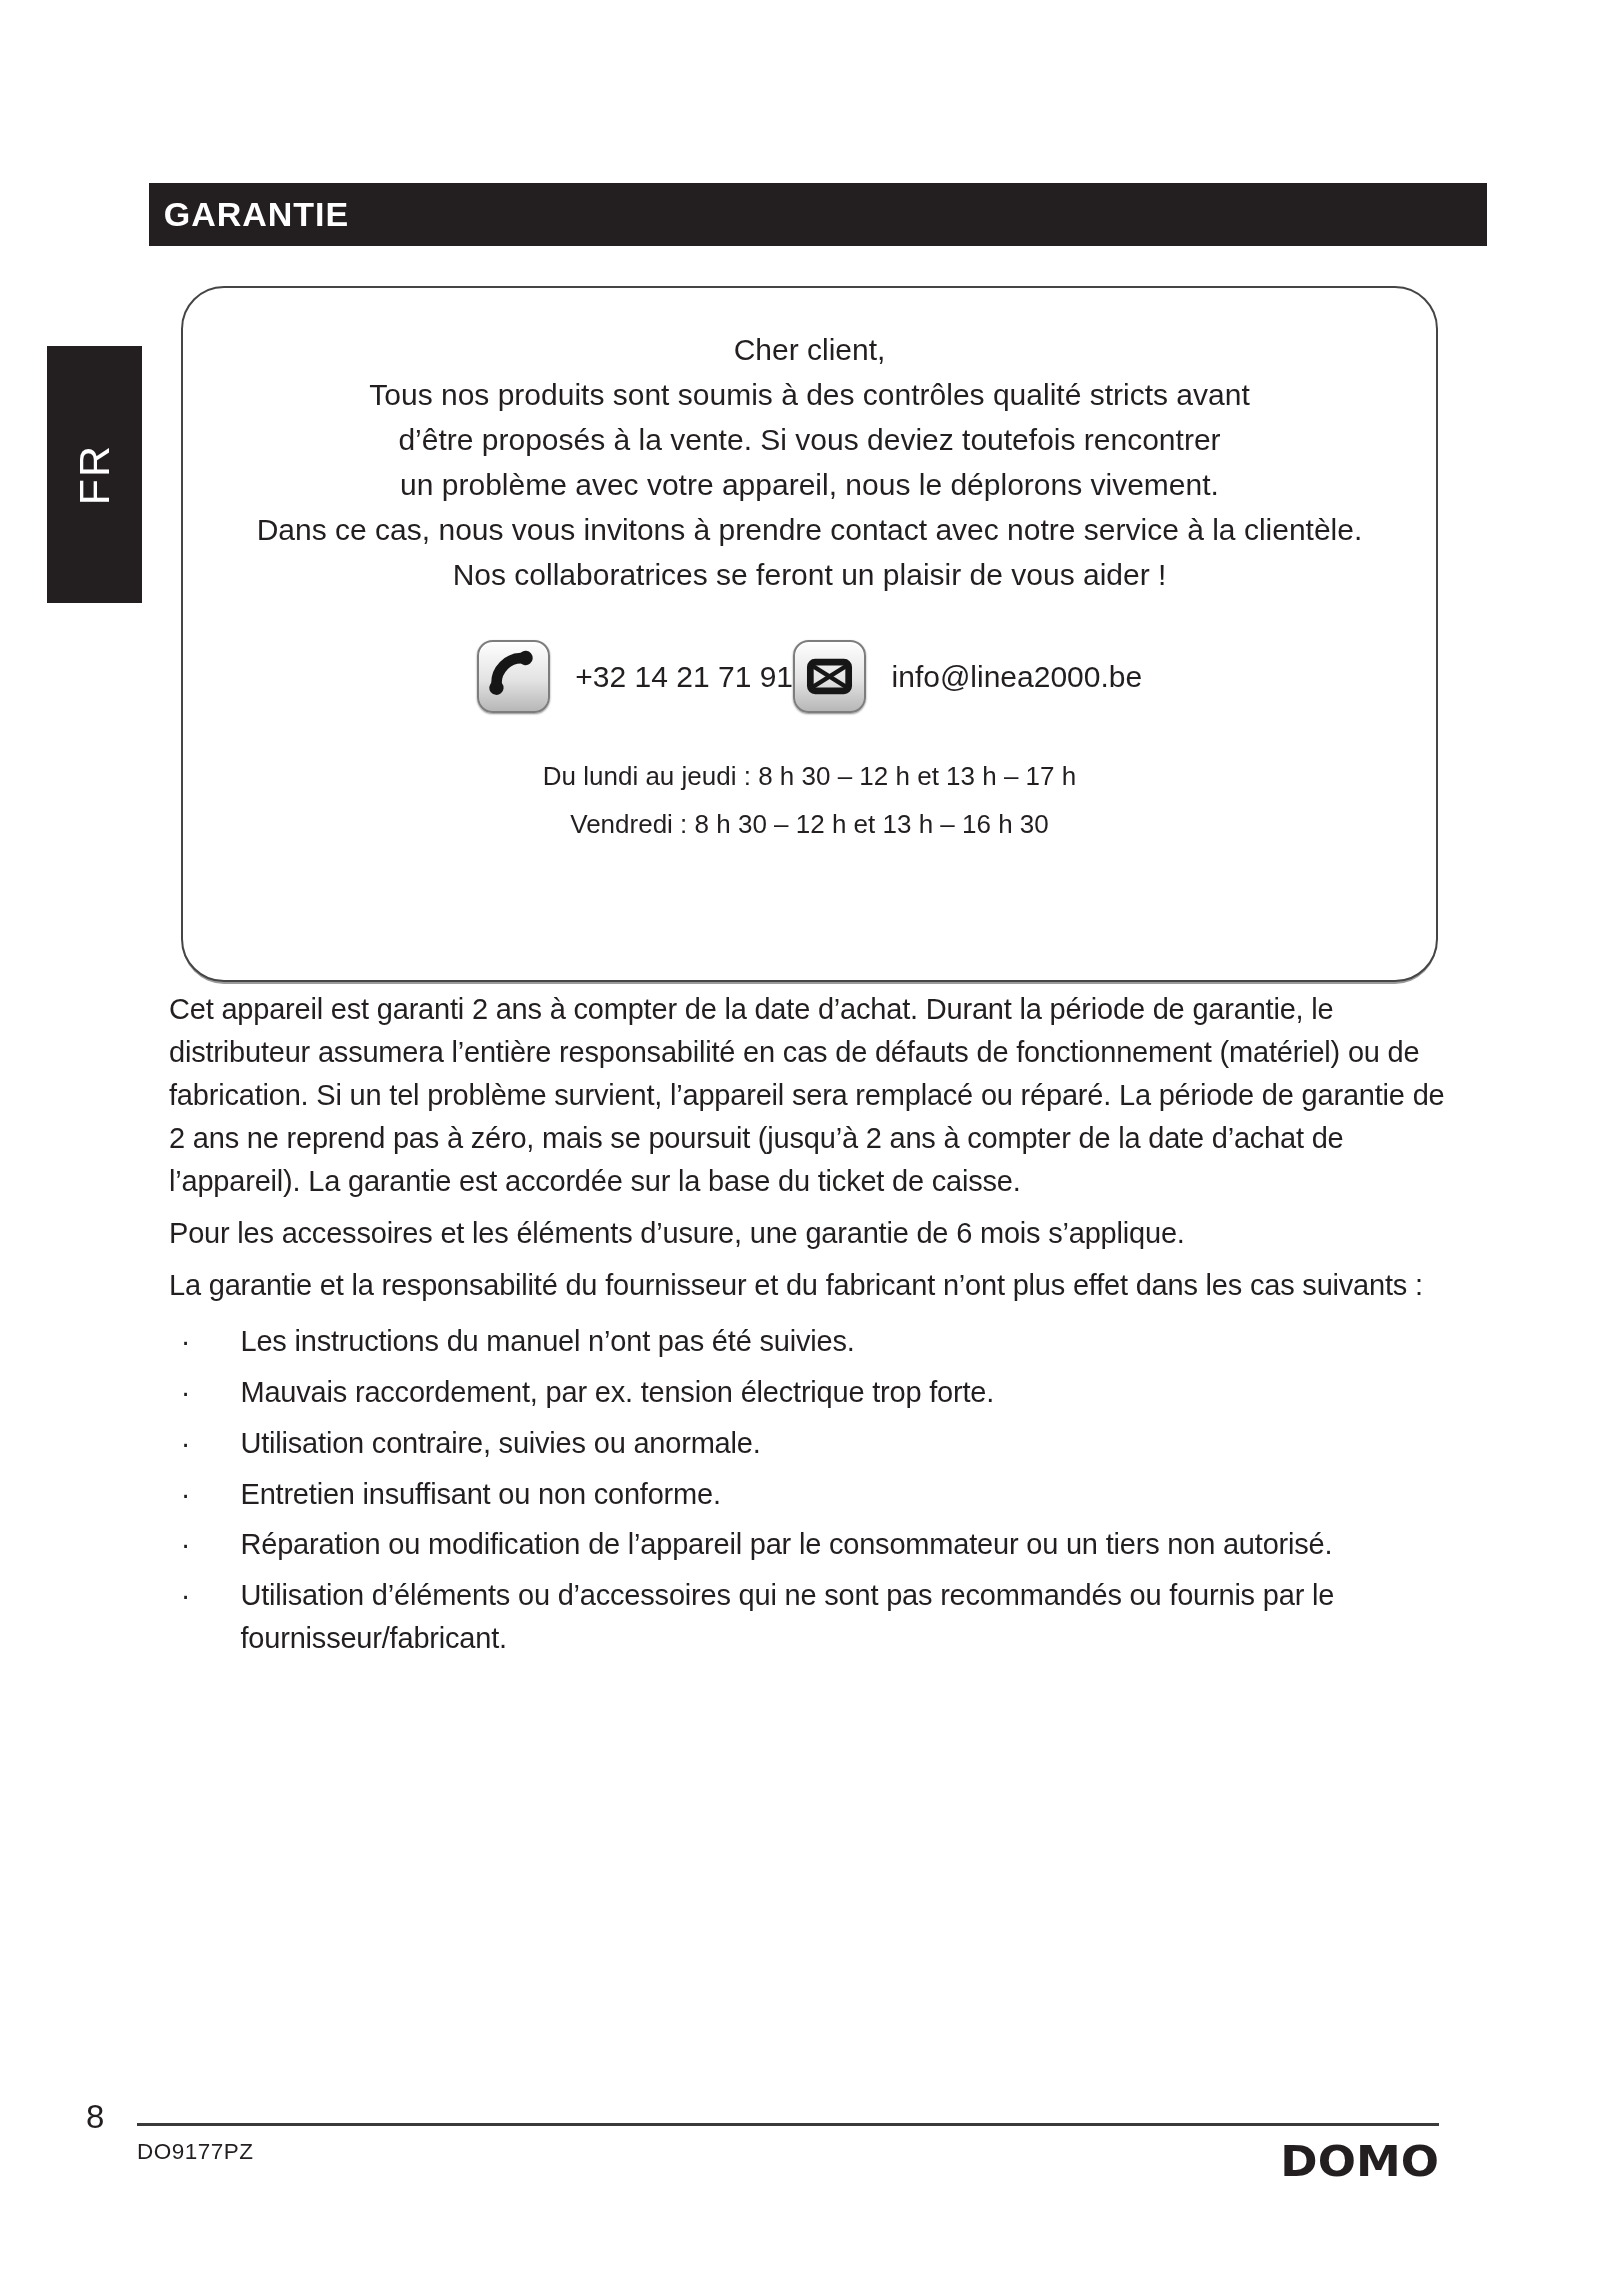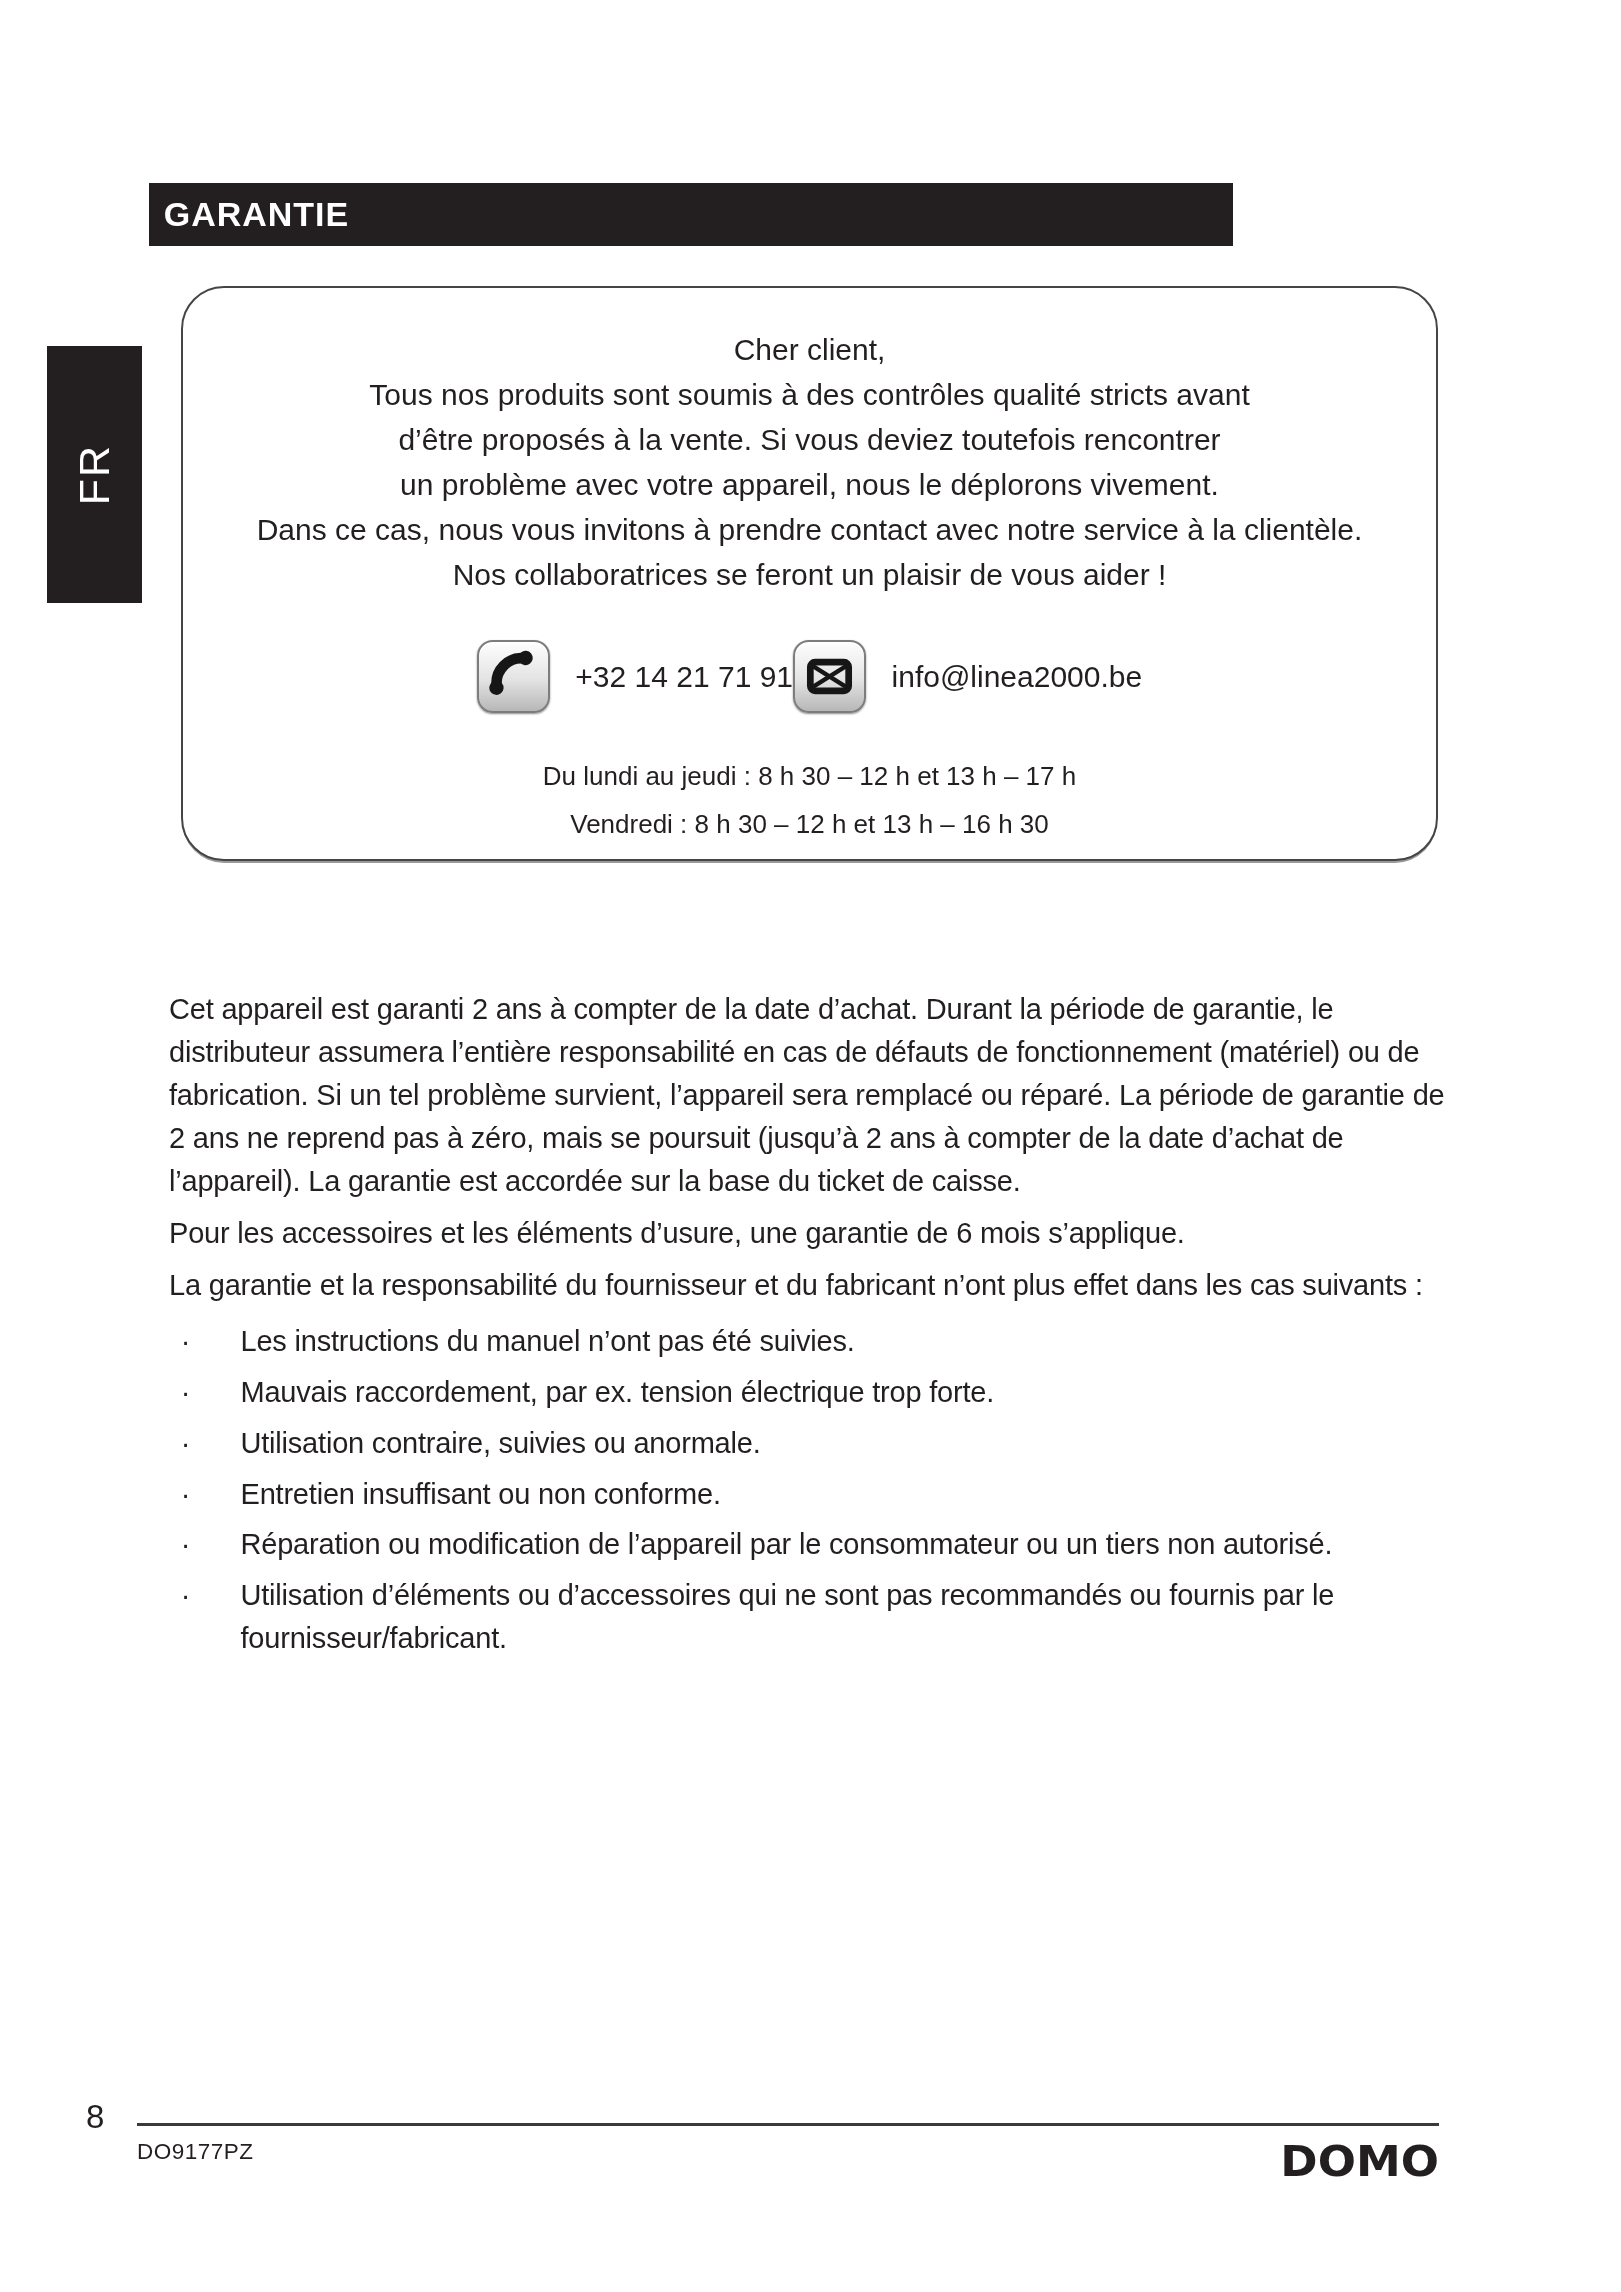--- a/index.html
+++ b/index.html
@@ -8,21 +8,21 @@
     width:1621px;height:2293px;
     background:#ffffff;
     color:#231f20;
     font-family:"Liberation Sans",sans-serif;
     overflow:hidden;
     margin:0 auto;
   }
 
   
   .garantie-bar{
-    position:absolute;left:149px;top:183px;width:1084px;height:63px;
+    position:absolute;left:149px;top:183px;width:1338px;height:63px;
     background:#231f20;
     display:flex;align-items:center;
   }
   .garantie-bar .bar-title{
     color:#ffffff;font-size:34px;font-weight:bold;
     letter-spacing:1px;padding-left:14.7px;
   }
 
   
   .fr-tab{
@@ -30,21 +30,21 @@
     background:#231f20;
     display:flex;align-items:center;justify-content:center;
   }
   .fr-tab .fr-label{
     color:#ffffff;font-size:43px;letter-spacing:2px;
     transform:rotate(-90deg);
   }
 
   
   .info-box{
-    position:absolute;left:181px;top:286px;width:1257px;height:575px;
+    position:absolute;left:181px;top:286px;width:1257px;height:696px;
     box-sizing:border-box;
     border:2px solid #454545;
     border-radius:43px;
     box-shadow:0 2.9px 0 -1px #9a9a9a;
     background:#ffffff;
   }
   .box-lines{padding-top:39px;text-align:center;}
   .box-line{font-size:30px;line-height:45px;}
 
   .contact-row{

